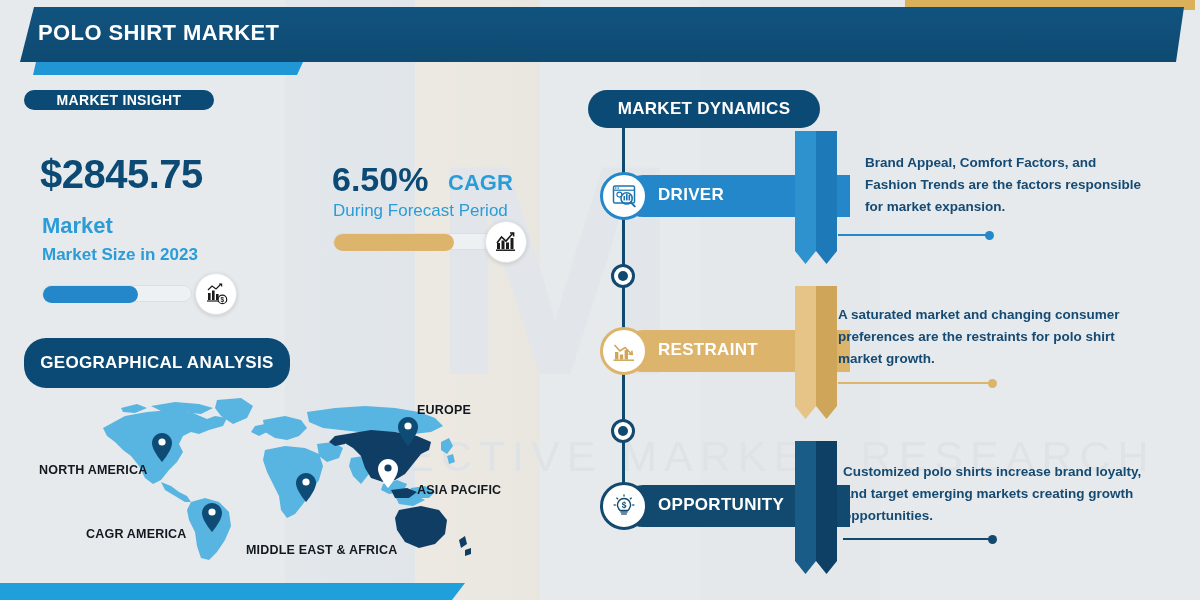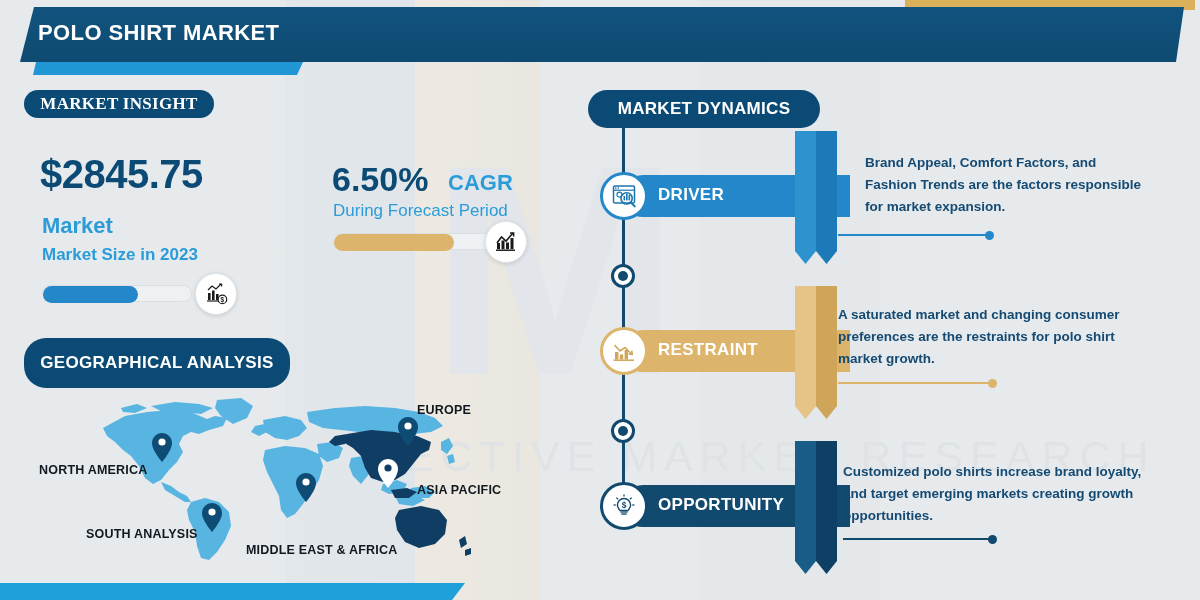--- a/index.html
+++ b/index.html
@@ -65,21 +65,21 @@
   
   .pill {
     position: absolute;
     background: #0b4a74;
     color: #fff;
     border-radius: 22px;
     font-weight: 700;
     display: flex; align-items: center; justify-content: center;
     letter-spacing: .3px;
   }
-  #pill-insight { left: 24px; top: 90px; width: 190px; height: 28px; font-size: 17px; font-family: Liberation Serif, serif; }
+  #pill-insight { left: 24px; top: 90px; width: 190px; height: 20px; font-size: 14px; }
   #pill-geo     { left: 24px; top: 338px; width: 266px; height: 50px; font-size: 17px; }
   #pill-dyn     { left: 588px; top: 90px; width: 232px; height: 38px; font-size: 17px; }
 
   
   .big-value {
     position: absolute; left: 40px; top: 152px;
     font-size: 40px; font-weight: 700; color: #0b4a74; letter-spacing: -.5px;
   }
   .unit {
     position: absolute; left: 42px; top: 213px;
@@ -313,21 +313,21 @@
     <path d="M316 483 c0,-5.5 -4.5,-10 -10,-10 c-5.5,0 -10,4.5 -10,10 c0,7.5 10,19 10,19 c0,0 10,-11.5 10,-19 Z"></path>
     <circle cx="306" cy="482" r="3.6" fill="#ffffff"></circle>
   </g>
   <g>
     <path d="M398 469 c0,-5.5 -4.5,-10 -10,-10 c-5.5,0 -10,4.5 -10,10 c0,7.5 10,19 10,19 c0,0 10,-11.5 10,-19 Z" fill="#ffffff"></path>
     <circle cx="388" cy="468" r="3.6" fill="#0f3d63"></circle>
   </g>
 </svg>
 
 <div class="region-label" id="lbl-na">NORTH AMERICA</div>
-<div class="region-label" id="lbl-sa">SOUTH ANALYSIS</div>
+<div class="region-label" id="lbl-sa">CAGR AMERICA</div>
 <div class="region-label" id="lbl-eu">EUROPE</div>
 <div class="region-label" id="lbl-ap">ASIA PACIFIC</div>
 <div class="region-label" id="lbl-mea">MIDDLE EAST &amp; AFRICA</div>
 
 <div class="pill" id="pill-dyn">MARKET DYNAMICS</div>
 <div class="timeline"></div>
 <div class="node" id="node-1"></div>
 <div class="node" id="node-2"></div>
 
 <div class="dyn-row" id="row-driver">

